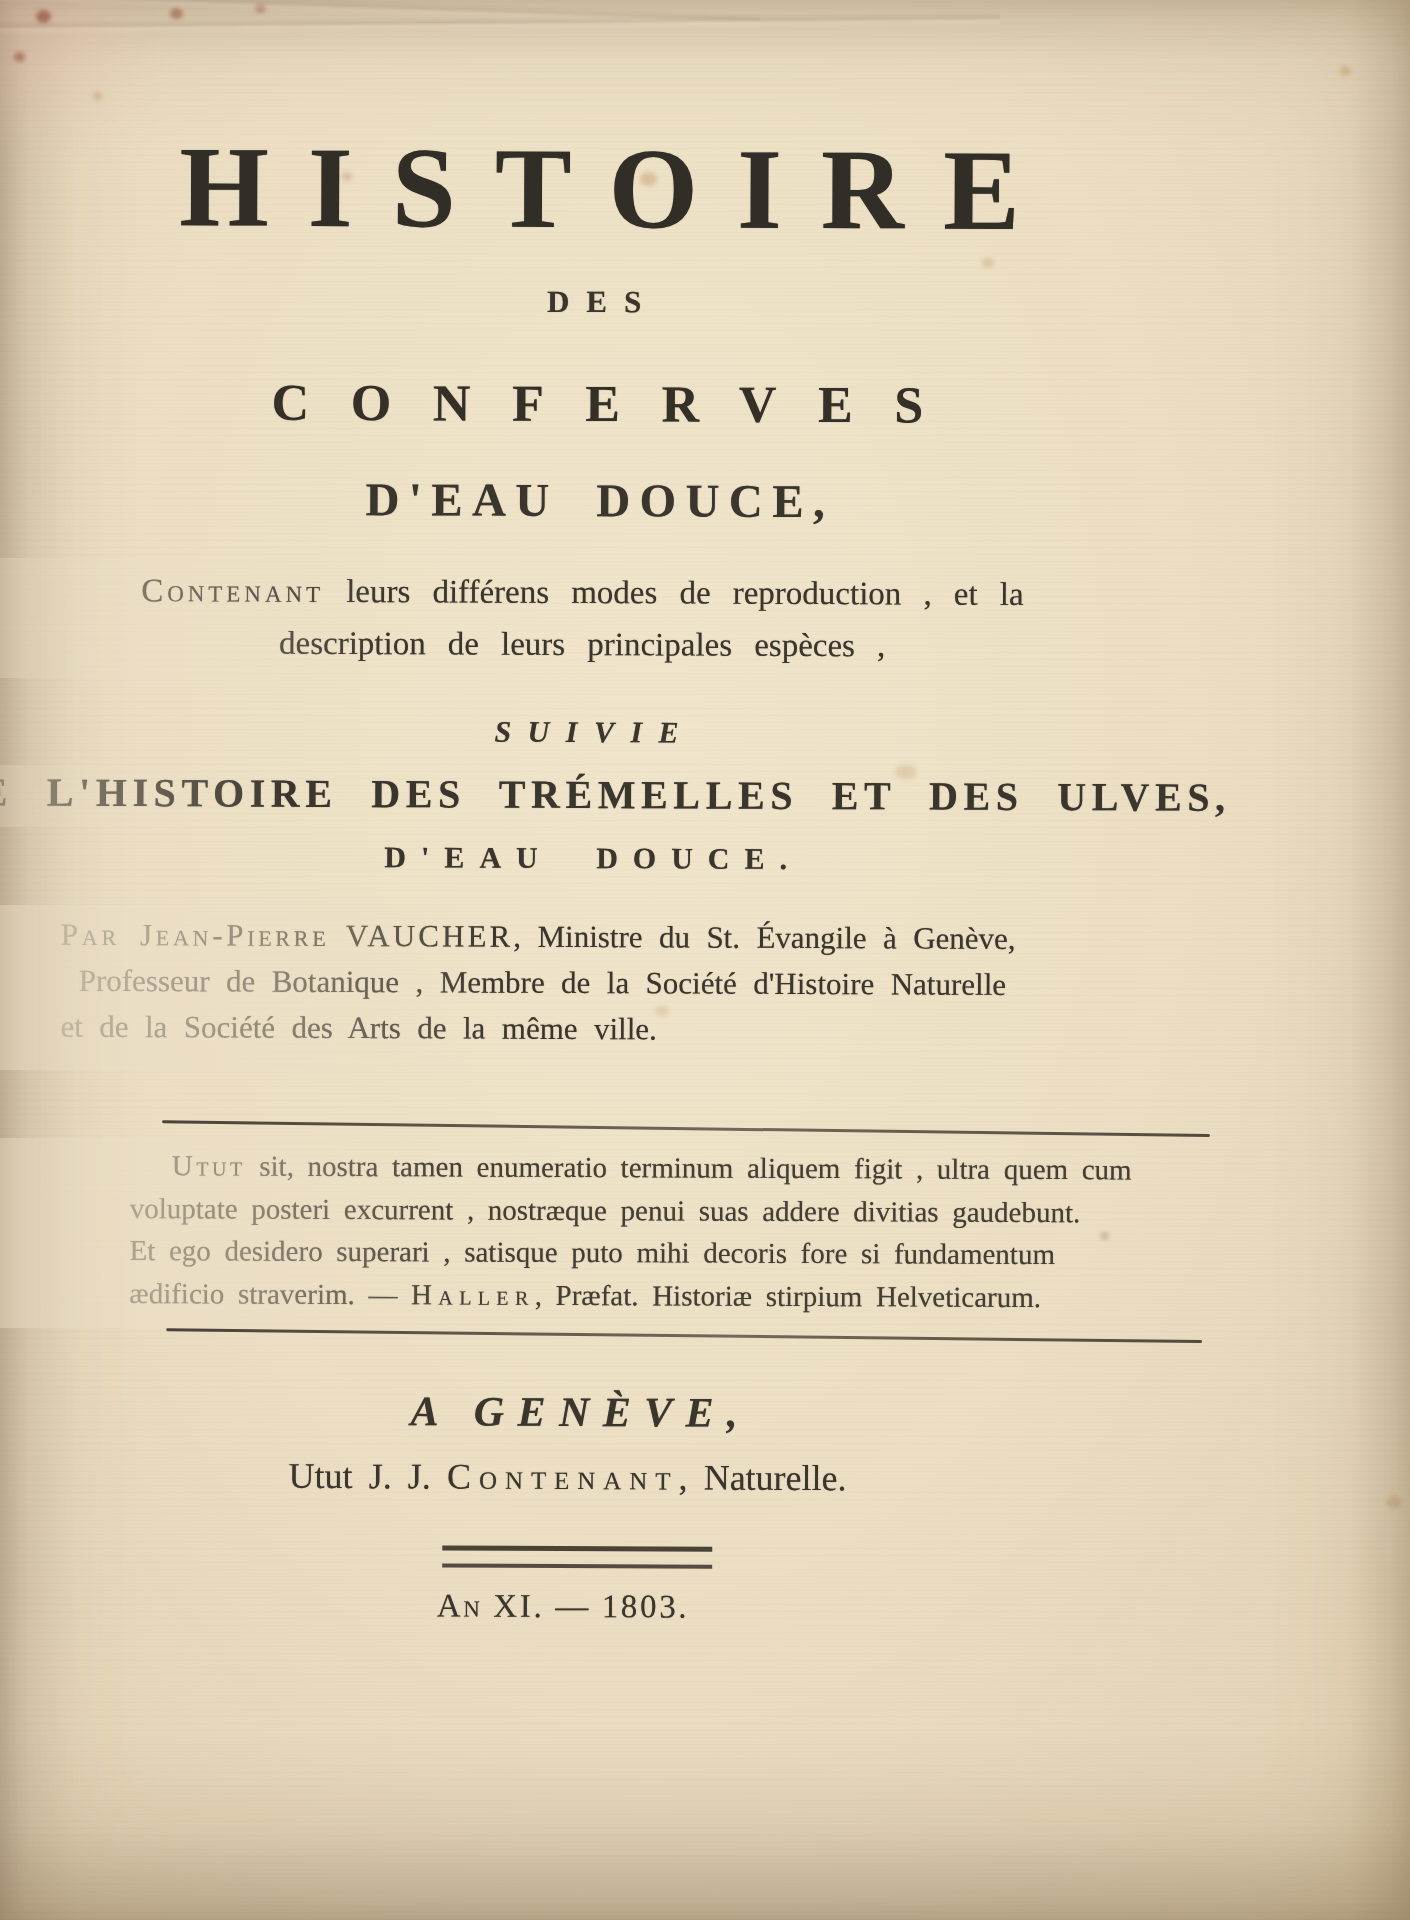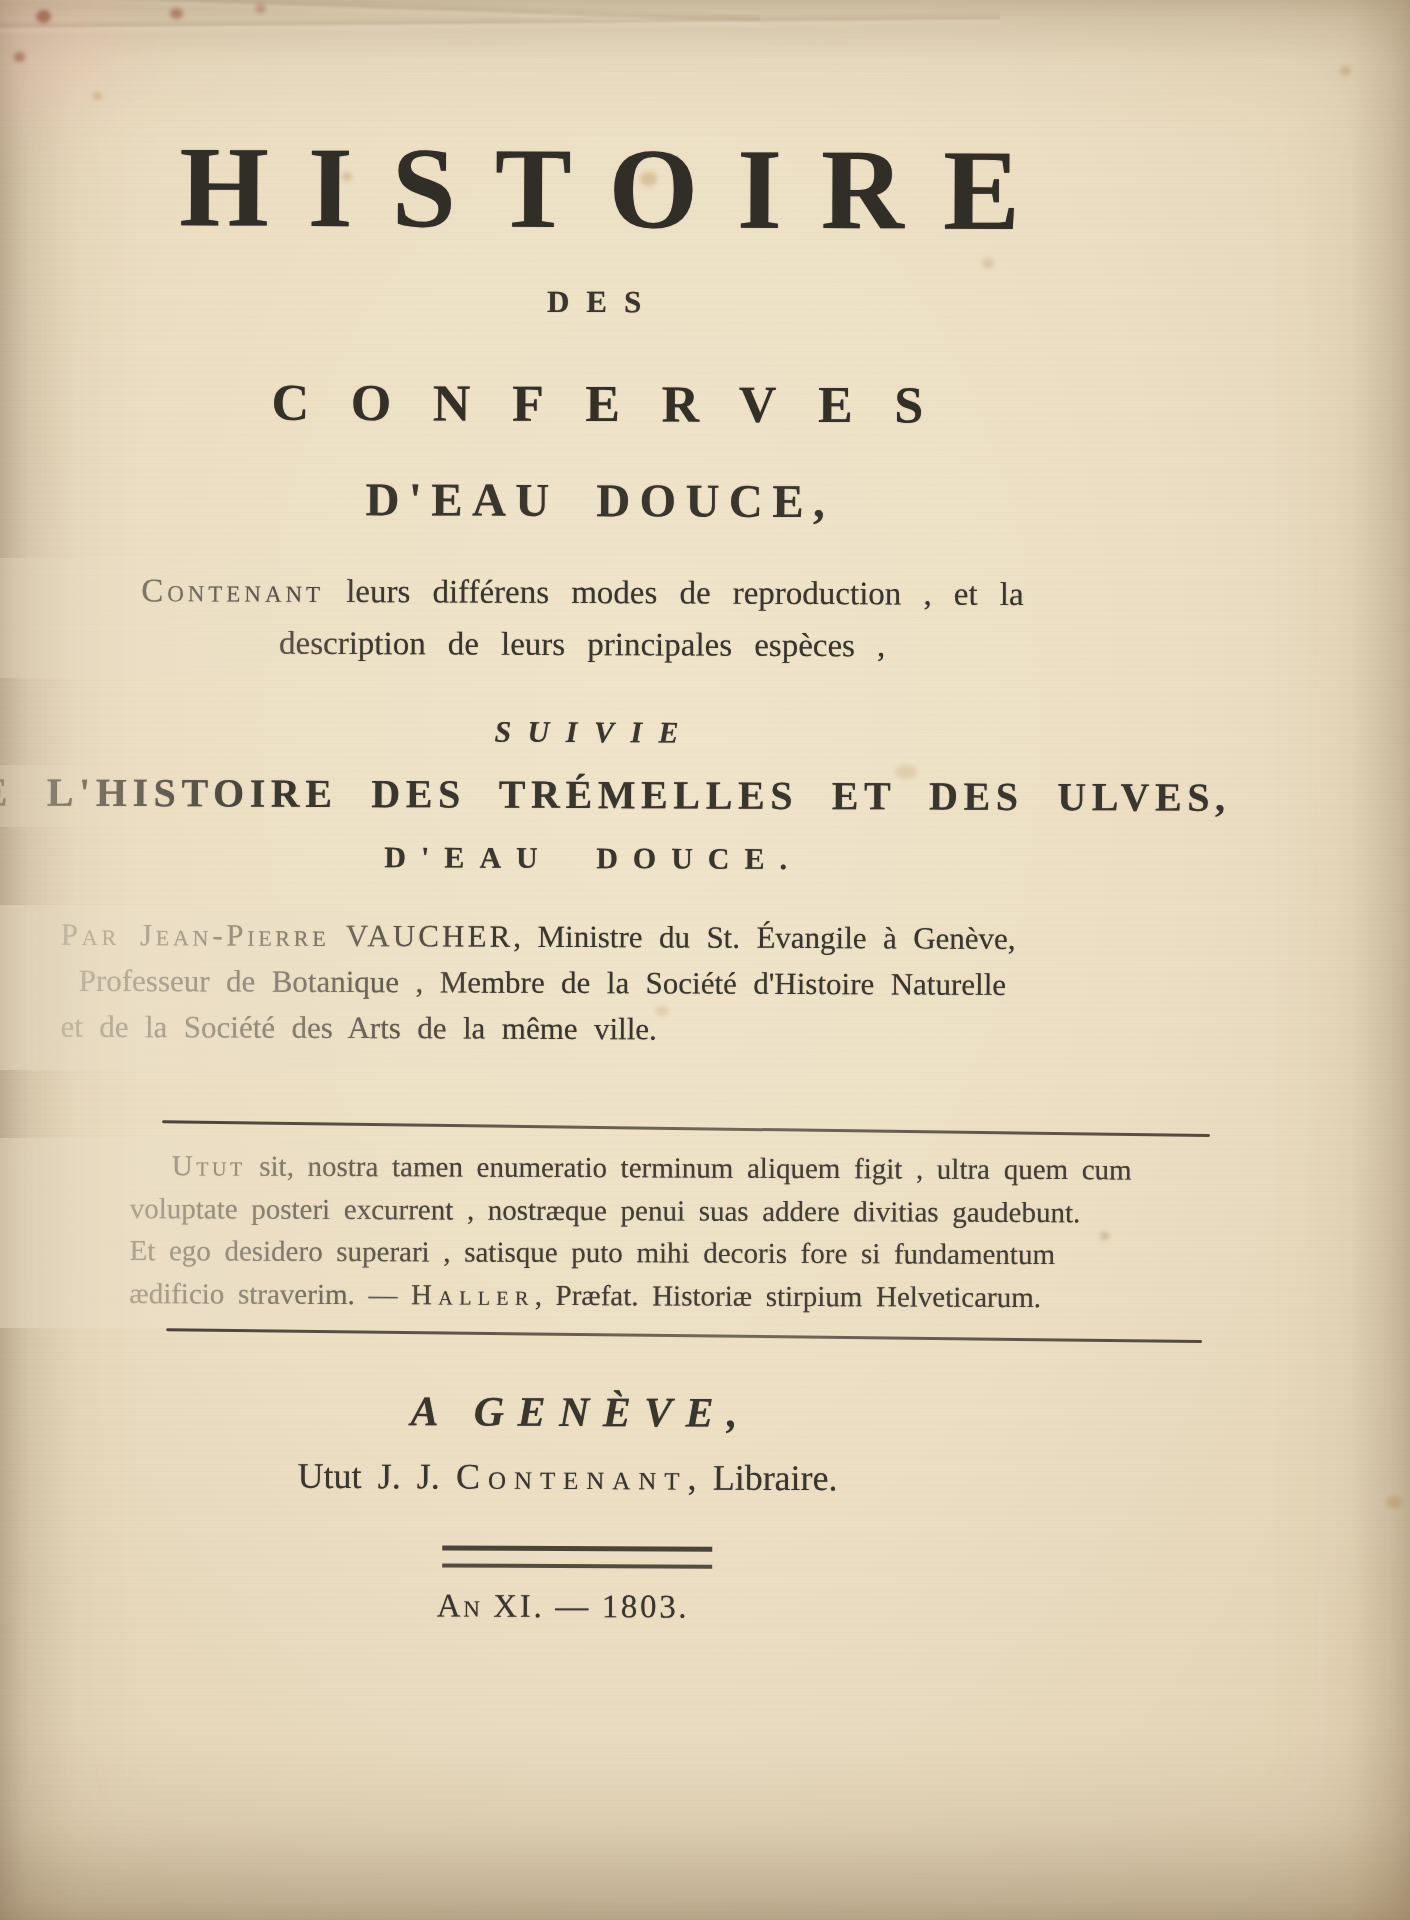--- a/index.html
+++ b/index.html
@@ -107,21 +107,21 @@
     <div class="epigraph">
       <div class="first"><span class="sc">Utut</span><span> sit, nostra tamen enumeratio terminum aliquem figit , ultra quem cum</span></div>
       <div>voluptate posteri excurrent , nostræque penui suas addere divitias gaudebunt.</div>
       <div>Et ego desidero superari , satisque puto mihi decoris fore si fundamentum</div>
       <div><span>ædificio straverim. — </span><span class="sc-wide">Haller</span><span>, Præfat. Historiæ stirpium Helveticarum.</span></div>
     </div>
 
     <div class="rule rule2"></div>
 
     <div class="line imprint-city">A GENÈVE,</div>
-    <div class="line imprint-seller"><span>Utut J. J. </span><span class="sc-wide">Contenant</span><span>, Libraire.</span></div>
+    <div class="line imprint-seller"><span>Utut J. J. </span><span class="sc-wide">Contenant</span><span>, Naturelle.</span></div>
     <div class="double-rule"></div>
     <div class="line imprint-date">An XI. — 1803.</div>
 
   </div>
 
   <div class="fade f1"></div>
   <div class="fade f2"></div>
   <div class="fade f3"></div>
   <div class="fade f4"></div>
 

